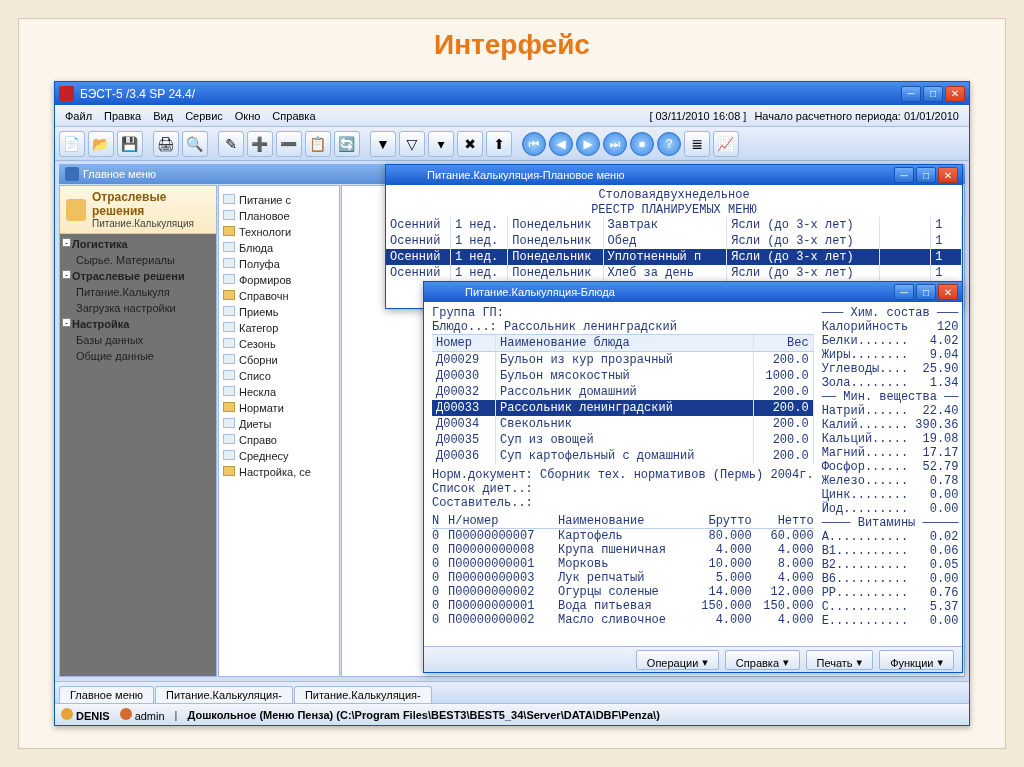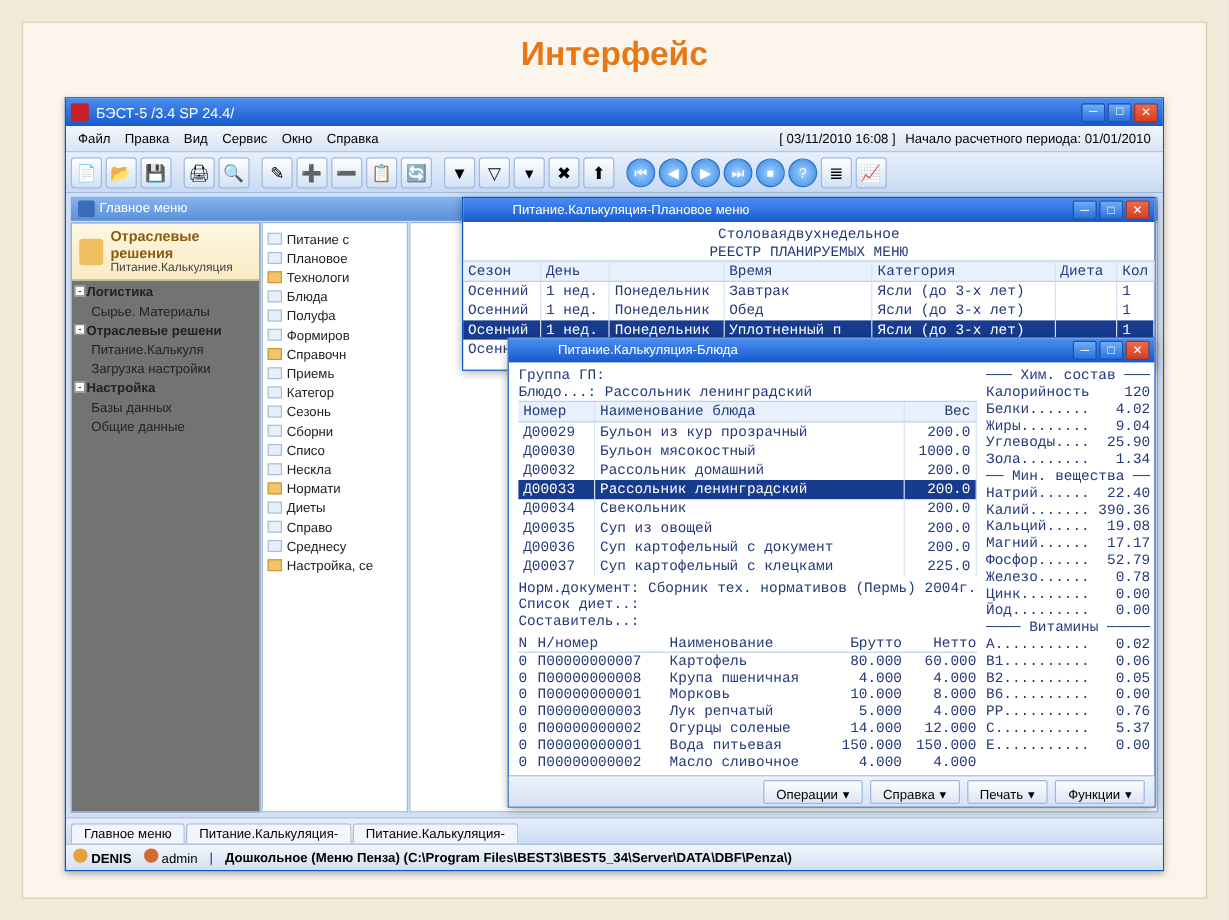--- a/index.html
+++ b/index.html
@@ -190,29 +190,20 @@
             <div class="winbtn">□</div>
             <div class="winbtn close">✕</div>
           </div>
         </div>
         <div class="planhdr">
           <span>Столовая</span>
           <span>двухнедельное</span>
         </div>
         <div class="planhdr2">РЕЕСТР ПЛАНИРУЕМЫХ МЕНЮ</div>
         <div class="grid" id="plangrid">
-              <div class="gh">
-                <div class="c-sez">Сезон</div>
-                <div class="c-day">День</div>
-                <div class="c-dn"></div>
-                <div class="c-tm">Время</div>
-                <div class="c-cat">Категория</div>
-                <div class="c-dt">Диета</div>
-                <div class="c-kl">Кол</div>
-              </div>
               <div class="gr">
                 <div class="c-sez">Осенний</div>
                 <div class="c-day">1 нед.</div>
                 <div class="c-dn">Понедельник</div>
                 <div class="c-tm">Завтрак</div>
                 <div class="c-cat">Ясли (до 3-х лет)</div>
                 <div class="c-dt"></div>
                 <div class="c-kl">1</div>
               </div>
               <div class="gr">
@@ -291,27 +282,22 @@
                     <div class="dc-name">Свекольник</div>
                     <div class="dc-w">200.0</div>
                   </div>
                   <div class="gr2">
                     <div class="dc-n">Д00035</div>
                     <div class="dc-name">Суп из овощей</div>
                     <div class="dc-w">200.0</div>
                   </div>
                   <div class="gr2">
                     <div class="dc-n">Д00036</div>
-                    <div class="dc-name">Суп картофельный с документ</div>
-                    <div class="dc-w">200.0</div>
-                  </div>
-                  <div class="gr2">
-                    <div class="dc-n">Д00037</div>
-                    <div class="dc-name">Суп картофельный с клецками</div>
-                    <div class="dc-w">225.0</div>
+                    <div class="dc-name">Суп картофельный с домашний</div>
+                    <div class="dc-w">200.0</div>
                   </div>
                 </div>
             <div style="height:4px"></div>
             <div class="kv">Норм.документ: Сборник тех. нормативов (Пермь) 2004г.</div>
             <div class="kv">Список диет..:</div>
             <div class="kv">Составитель..:</div>
             <div class="ingr" id="ingr">
                   <div class="ir" style="border-bottom:1px solid #bcd1ec">
                     <div class="ic-a">N</div>
                     <div class="ic-b">Н/номер</div>

